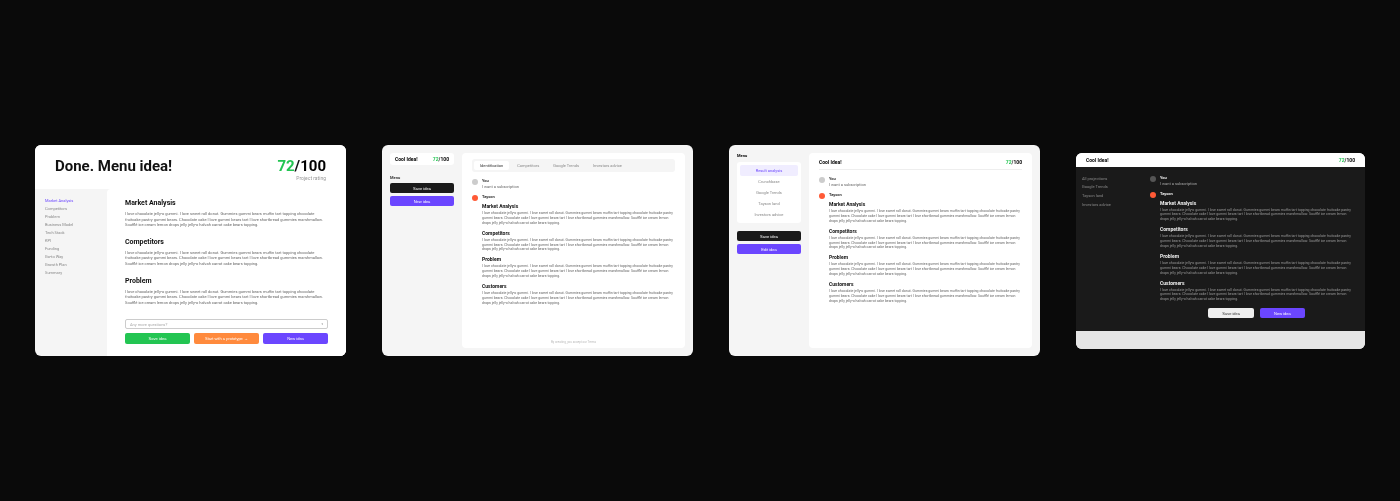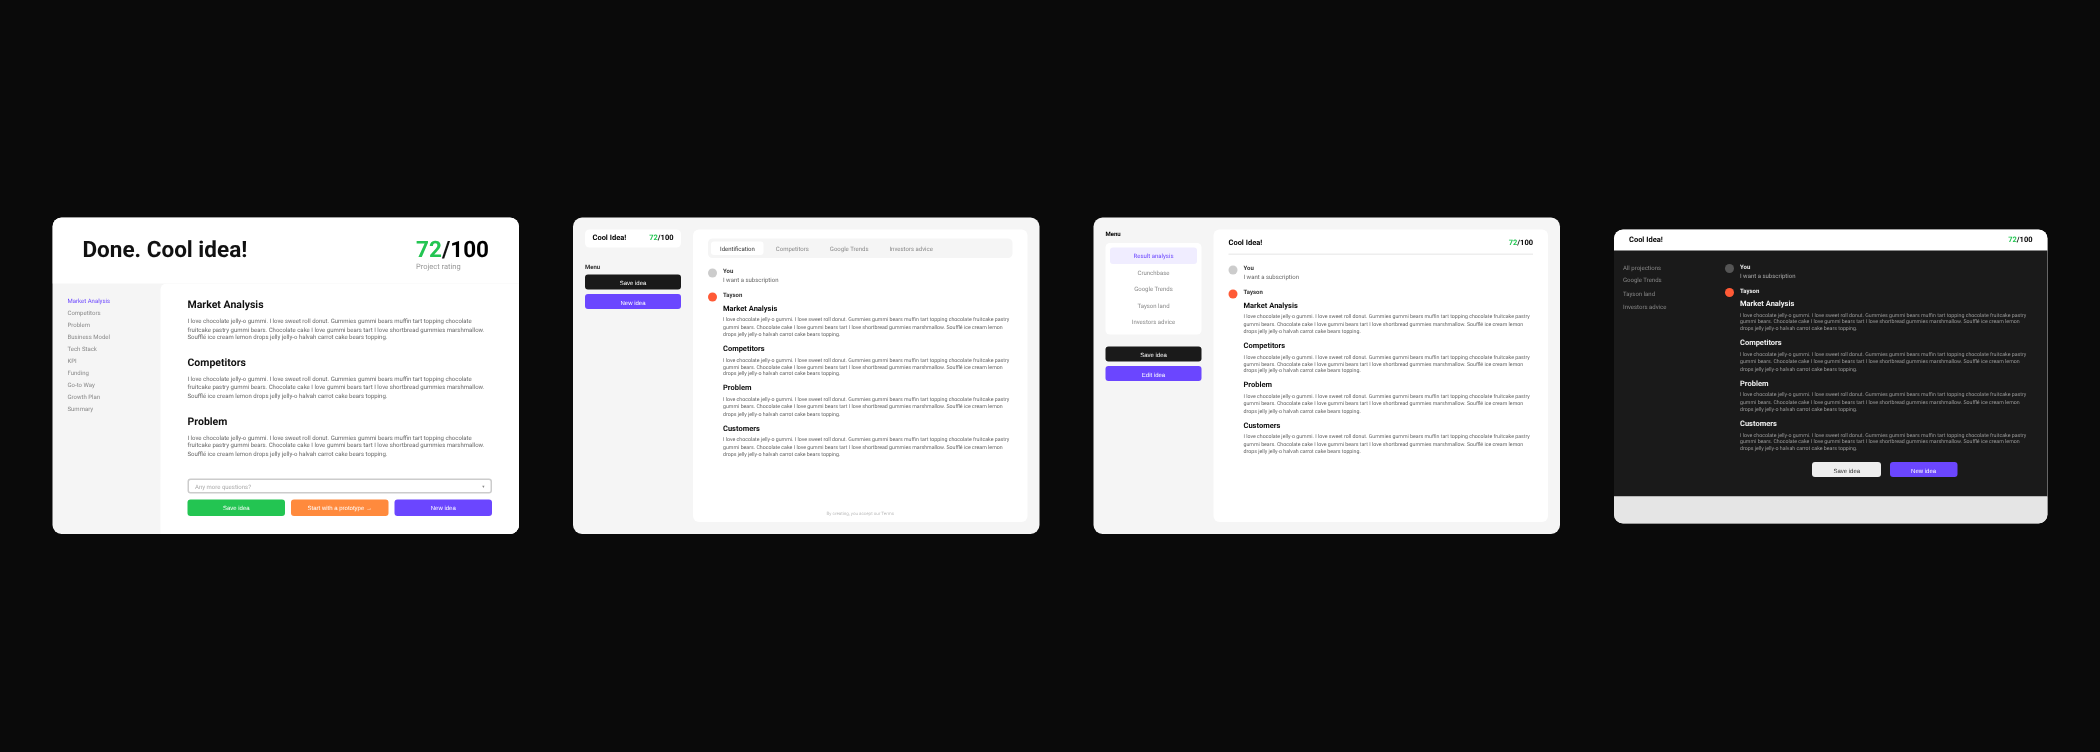--- a/index.html
+++ b/index.html
@@ -24,21 +24,21 @@
 
 .p1 { width: 311px; height: 211px; display: flex; flex-direction: column; }
 .p1-header {
   background: #fff;
   padding: 12px 20px 8px;
   display: flex;
   justify-content: space-between;
   align-items: flex-start;
 }
 .p1-title { font-size: 15px; font-weight: 700; color: #111; }
-.p1-score { text-align: left; }
+.p1-score { text-align: right; }
 .p1-score-main { font-size: 15px; font-weight: 700; }
 .p1-score-main .val { color: #23c552; }
 .p1-score-main .sep { color: #111; }
 .p1-score-sub { font-size: 5px; color: #999; }
 .p1-body { flex: 1; display: flex; overflow: hidden; }
 .p1-nav { width: 72px; padding: 8px 10px; font-size: 4px; line-height: 2; color: #888; }
 .p1-nav .active { color: #6b46ff; }
 .p1-content { flex: 1; background: #fff; border-radius: 4px 0 0 0; padding: 10px 18px 0; overflow: hidden; position: relative; }
 .p1-sec-title { font-size: 7px; font-weight: 700; color: #111; margin-bottom: 4px; }
 .p1-sec-body { font-size: 4px; line-height: 1.4; color: #666; margin-bottom: 10px; }
@@ -115,21 +115,21 @@
 .p4-btn.purple { background: #6b46ff; color: #fff; }
 .p4-bottom-gray { background: #e5e5e5; height: 18px; }
 
 .chevron-down { font-size: 3px; color: #888; }
 </style>
 </head>
 <body>
 
 <div class="panel p1">
   <div class="p1-header">
-    <div class="p1-title">Done. Cool idea!</div>
+    <div class="p1-title">Done. Menu idea!</div>
     <div class="p1-score">
       <div class="p1-score-main">
         <span class="val">72</span><span class="sep">/</span><span>100</span>
       </div>
       <div class="p1-score-sub">Project rating</div>
     </div>
   </div>
   <div class="p1-body">
     <div class="p1-nav">
       <div class="active">Market Analysis</div>

